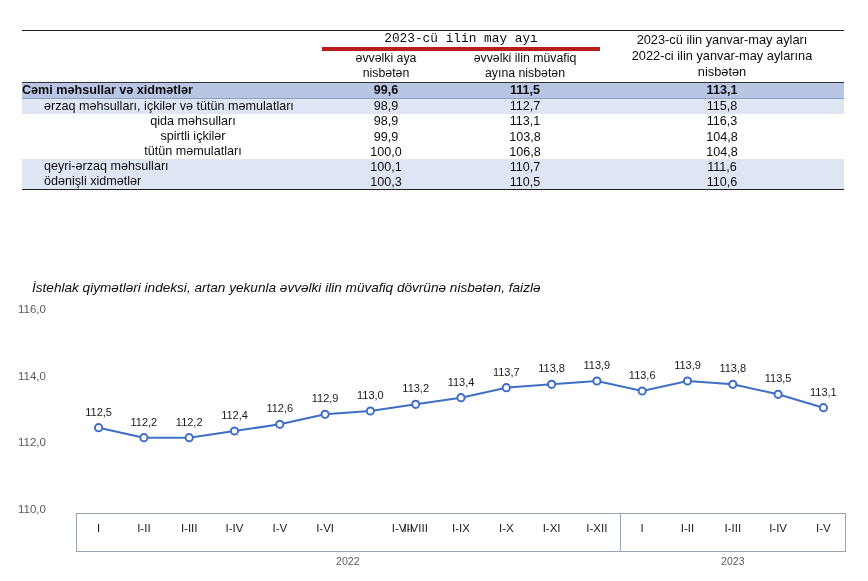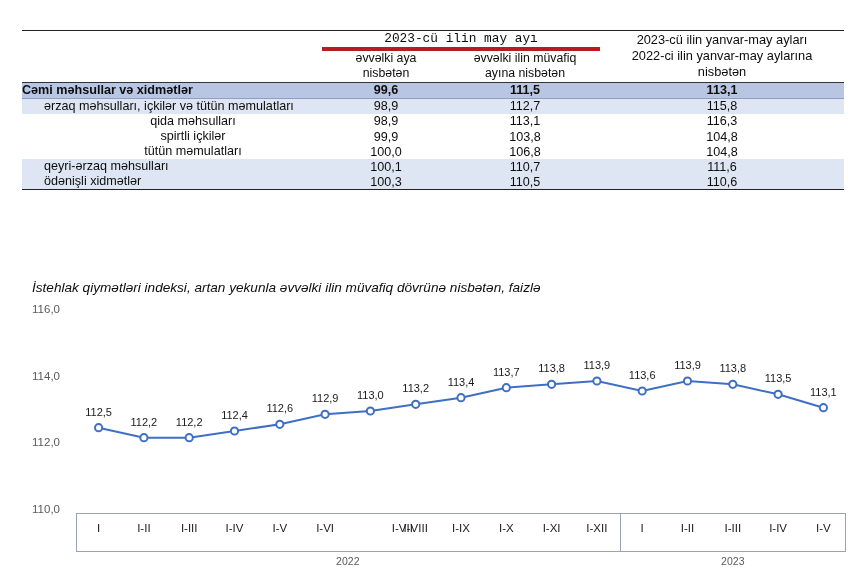--- a/index.html
+++ b/index.html
@@ -114,21 +114,21 @@
     position: absolute;
     left: 0px;
     top: 305px;
     width: 868px;
     height: 276px;
   }
   .ylabel {
     position: absolute;
     font-size: 11.5px;
     color: #5a5a5a;
-    text-align: right;
+    text-align: left;
     width: 42px;
   }
   .plot {
     position: absolute;
     left: 76px;
     top: 6px;
     width: 770px;
     height: 200px;
   }
   .pt-label {

